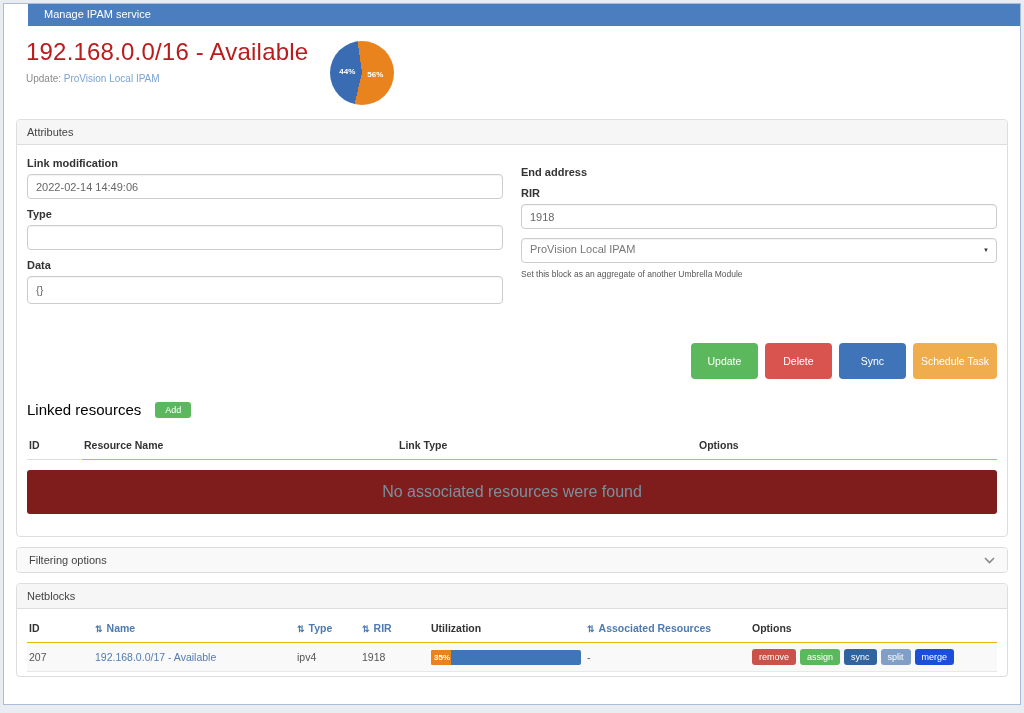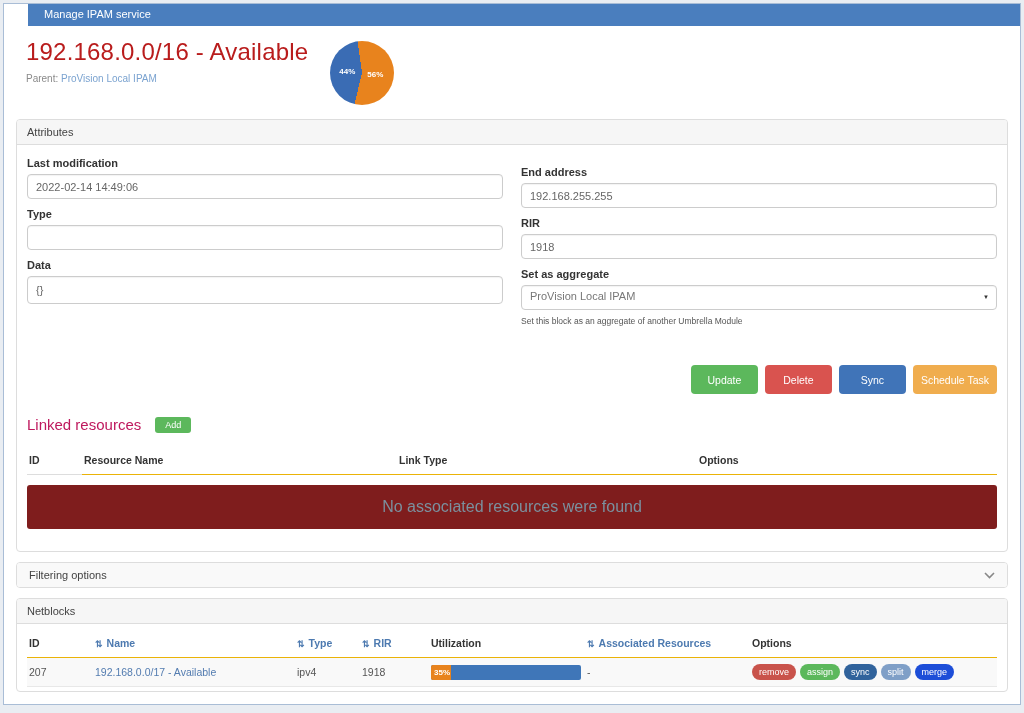--- a/index.html
+++ b/index.html
@@ -54,27 +54,27 @@
     background:#fff; box-shadow:inset 0 1px 1px rgba(0,0,0,0.05);
   }
   .input.tall { height:28px; }
   .select-box { position:relative; }
   .select-box .input { color:#777; padding-right:20px; }
   .caret { position:absolute; right:8px; top:9px; font-size:6px; color:#333; pointer-events:none; }
   .help-text { font-size:8.5px; color:#555; margin-top:6px; }
 
   .btn-row { display:flex; justify-content:flex-end; gap:7px; margin:30px 0 22px; }
   .btn {
-    min-width:67px; height:29px; padding:0 8px;
+    min-width:67px; height:36px; padding:0 8px;
     border:none; border-radius:4px; color:#fff;
     font-size:10.5px; font-family:inherit; cursor:pointer; white-space:nowrap;
   }
 
   .section-title { display:flex; align-items:center; gap:14px; margin:6px 0 14px; }
-  .section-title .title-text { font-size:15px; font-weight:400; color:#be185d; }
+  .section-title .title-text { font-size:15px; font-weight:400; color:#000000; }
   .add-btn {
     background:#5cb85c; color:#fff; border:none; border-radius:3px;
     font-size:9px; padding:3px 10px; font-family:inherit; cursor:pointer;
   }
 
   table { width:100%; border-collapse:collapse; table-layout:fixed; }
   th { text-align:left; font-size:10.5px; font-weight:700; color:#333; padding:7px 2px 8px; border-bottom:1px solid #eab308; }
   td { font-size:10.5px; color:#555; padding:6px 2px; border-bottom:1px solid #e8e8e8; vertical-align:middle; }
   th.sortable { color:#4d7ab0; cursor:pointer; }
   .sort-icon { font-size:9px; margin-right:4px; color:#4d7ab0; }
@@ -92,79 +92,77 @@
     padding:6px 12px;
   }
   .chevron { display:inline-flex; color:#888; cursor:pointer; }
 
   .bar { position:relative; width:150px; height:15px; border-radius:2px; overflow:hidden; }
   .bar-fill { height:100%; }
   .bar-label { position:absolute; left:3px; top:0; line-height:15px; font-size:8px; font-weight:700; color:#fff; }
 
   .mini-btns { display:flex; gap:4px; }
   .mini-btn {
-    color:#fff; font-size:9px; border:none; border-radius:8px;
+    color:#fff; font-size:9px; border:none; border-radius:3px;
     padding:3px 7px; font-family:inherit; cursor:pointer;
   }
 </style>
 </head>
 <body>
 
 <div class="window">
 
   <div class="titlebar">
     <span>Manage IPAM service</span>
   </div>
 
   <div class="page-head">
     <div class="head-text">
       <h1>192.168.0.0/16 - Available</h1>
       <div class="parent-line">
-        <span>Parent:</span>
+        <span>Update:</span>
         <a href="#">ProVision Local IPAM</a>
       </div>
     </div>
     <div class="pie-wrap">
       <div class="pie" style="background: conic-gradient(from -8deg, rgb(232, 131, 29) 0%, rgb(232, 131, 29) 56%, rgb(58, 108, 180) 56%, rgb(58, 108, 180) 100%);"></div>
       <span class="pie-label blue">44%</span>
       <span class="pie-label orange">56%</span>
     </div>
   </div>
 
   <div class="panel attributes-panel">
     <div class="panel-heading">Attributes</div>
     <div class="panel-body">
       <div class="form-grid">
         <div class="form-col">
           <div class="field">
-            <label>Last modification</label>
+            <label>Link modification</label>
             <input class="input" value="2022-02-14 14:49:06" style="">
           </div>
           <div class="field">
             <label>Type</label>
             <input class="input" value="" style="">
           </div>
           <div class="field">
             <label>Data</label>
             <input class="input tall" value="{}" style="">
           </div>
         </div>
         <div class="form-col">
           <div class="field">
           </div>
           <div class="field">
             <label>End address</label>
-            <input class="input" value="192.168.255.255" style="">
           </div>
           <div class="field">
             <label>RIR</label>
             <input class="input" value="1918" style="">
           </div>
           <div class="field">
-            <label>Set as aggregate</label>
             <div class="select-box">
               <div class="input">ProVision Local IPAM</div>
               <span class="caret">▼</span>
             </div>
             <div class="help-text">Set this block as an aggregate of another Umbrella Module</div>
           </div>
         </div>
       </div>
 
       <div class="btn-row">

